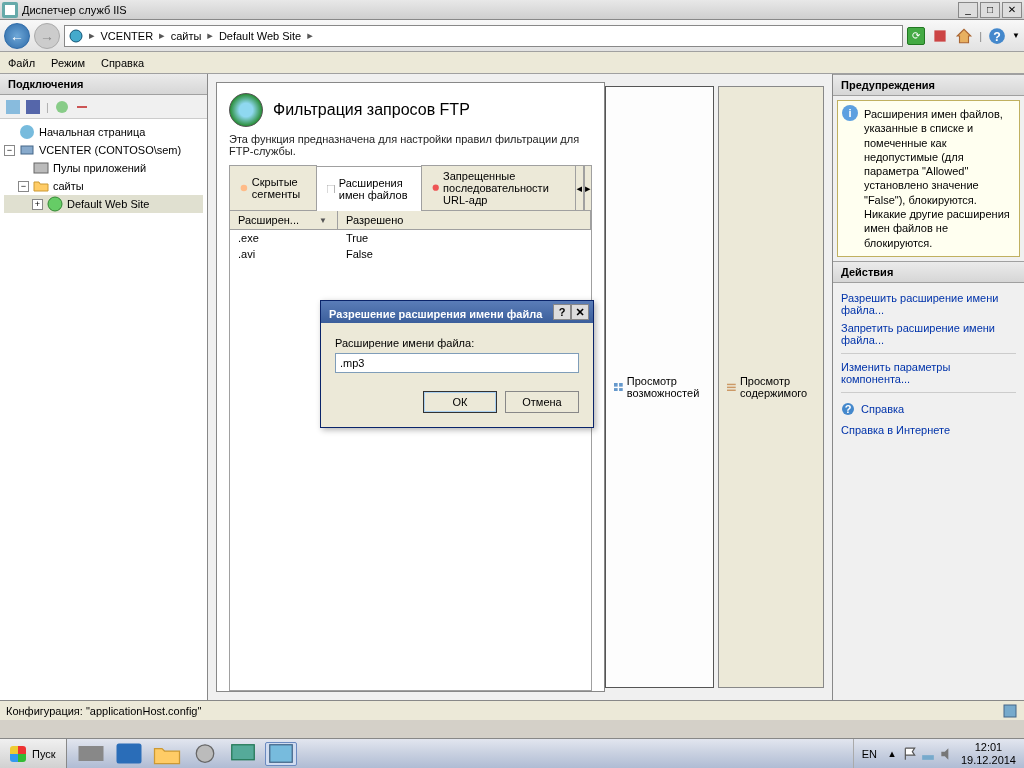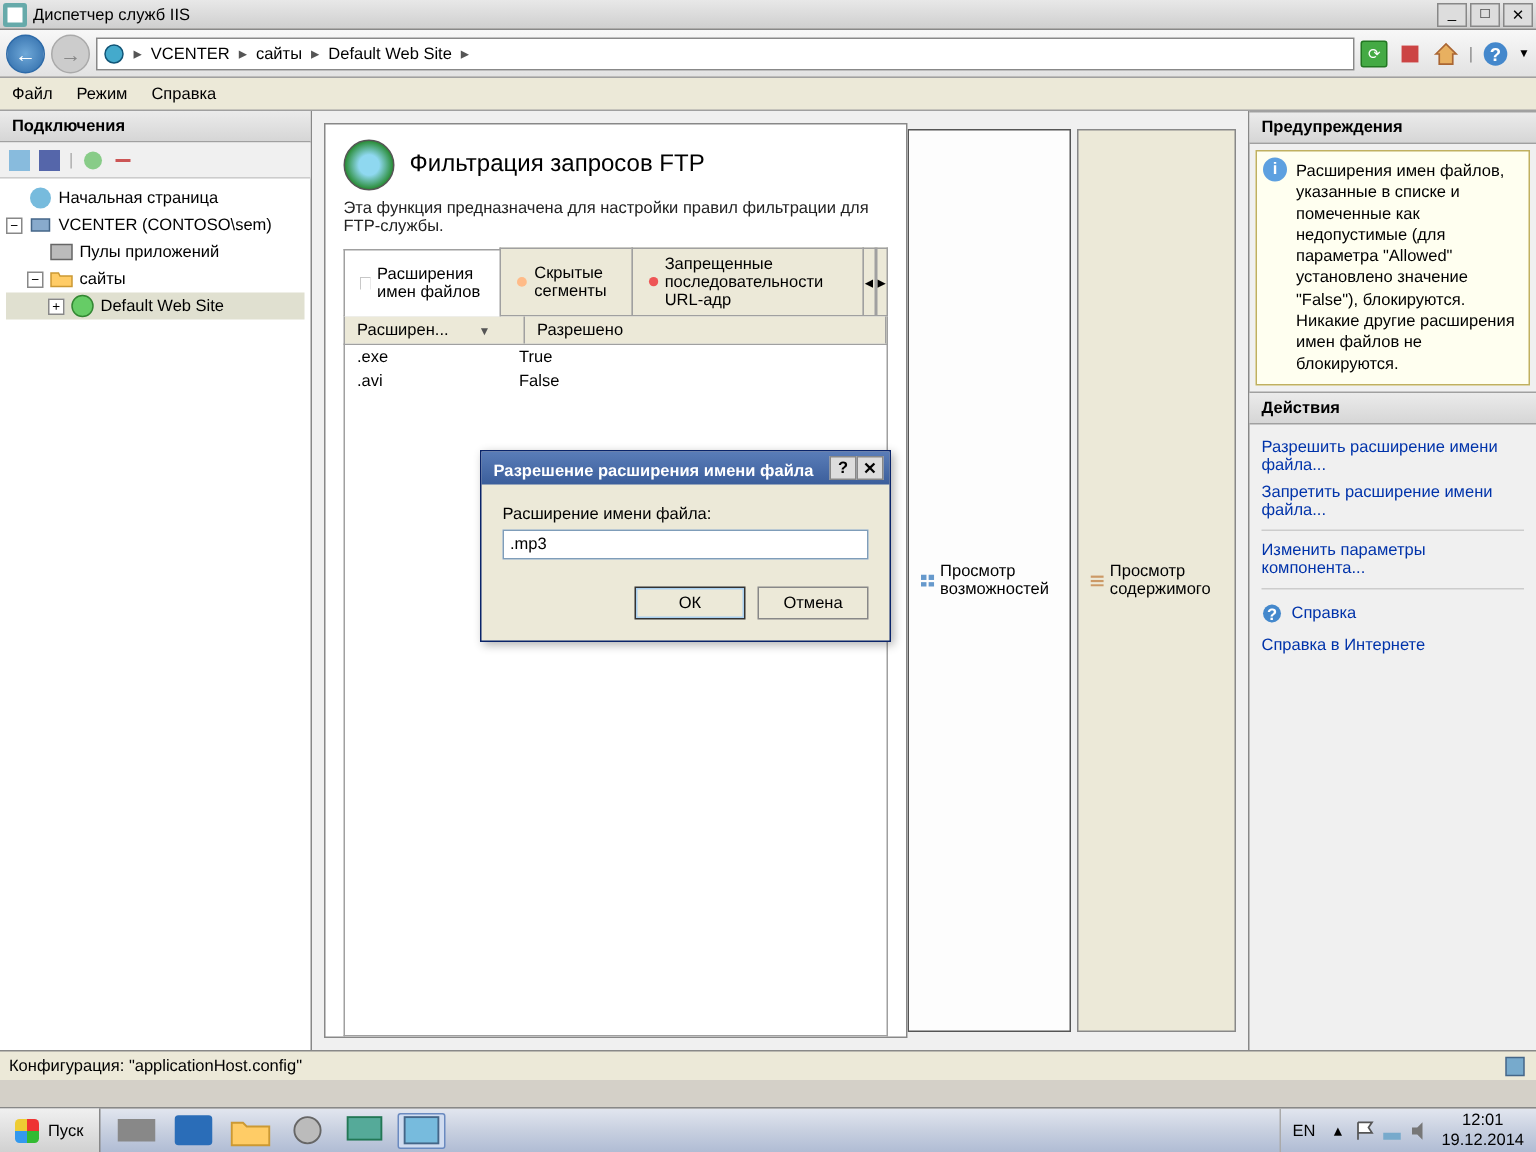--- a/index.html
+++ b/index.html
@@ -43,21 +43,21 @@
 .page-head { display:flex; align-items:center; gap:10px; margin-bottom: 6px;}
 .globe-icon{width:34px;height:34px;border-radius:50%;background:radial-gradient(#8fd8f0 30%,#2b8e3a 70%);border:1px solid #555;}
 .page-title { font-size: 16px; font-weight: normal; }
 .page-desc { margin-bottom: 8px; color:#222;}
 .tab-row { display:flex; margin-bottom: 0; border-bottom:1px solid #a0a0a0;}
 .tab { padding: 4px 10px; border:1px solid #a0a0a0; border-bottom:none; margin-right:-1px; background:#ece9d8; display:flex;align-items:center;gap:4px;}
 .tab.active{background:#fff; position:relative; top:1px;}
 .tab-scroll{width:14px;text-align:center;border:1px solid #a0a0a0;border-bottom:none;background:#ece9d8;display:flex;align-items:center;justify-content:center;}
 .table-head{display:flex;border:1px solid #a0a0a0;border-top:none;}
 .th{padding:3px 8px;background:#ece9d8;border-right:1px solid #a0a0a0;}
-.th.c1{width:120px;display:flex;align-items:center;gap:20px;} .th.c2{flex:1;}
+.th.c1{width:108px;display:flex;align-items:center;gap:20px;} .th.c2{flex:1;}
 .table-body{border:1px solid #a0a0a0;border-top:none;flex:1;background:#fff;}
 .tr{display:flex;}
 .td{padding:2px 8px;} .td.c1{width:108px;} .td.c2{flex:1;}
 .bottom-tabs{display:flex;gap:4px;padding:4px 0;}
 .btab{border:1px solid #888;padding:3px 8px;background:#ece9d8;display:flex;align-items:center;gap:4px;}
 .btab.active{background:#fdfdfd;border-color:#555;}
 
 .right-panel { width: 192px; border-left: 1px solid #888; background:#f0f0f0; display:flex;flex-direction:column;}
 .warn-box{border:1px solid #c0b060;background:#fffff0;margin:4px;padding:6px 6px 6px 26px;position:relative;font-size:11px;line-height:1.3;}
 .warn-box .bang{position:absolute;left:4px;top:4px;width:16px;height:16px;border-radius:50%;background:#5da0e0;color:#fff;display:flex;align-items:center;justify-content:center;font-weight:bold;}
@@ -238,35 +238,35 @@
   </div>
 
   <div class="center-panel">
     <div class="center-content">
       <div class="page-head">
         <div class="globe-icon"></div>
         <div class="page-title">Фильтрация запросов FTP</div>
       </div>
       <div class="page-desc">Эта функция предназначена для настройки правил фильтрации для FTP-службы.</div>
       <div class="tab-row">
+        <div class="tab">
+          <span class="small-icon">
+              <svg viewBox="0 0 12 12">
+                <circle cx="6" cy="6" r="5" fill="#fb8"></circle>
+              </svg>
+            </span>
+          <span>Скрытые сегменты</span>
+        </div>
         <div class="tab active">
           <span class="small-icon">
               <svg viewBox="0 0 12 14">
                 <rect width="12" height="14" fill="#fff" stroke="#888"></rect>
               </svg>
             </span>
           <span>Расширения имен файлов</span>
-        </div>
-        <div class="tab">
-          <span class="small-icon">
-              <svg viewBox="0 0 12 12">
-                <circle cx="6" cy="6" r="5" fill="#fb8"></circle>
-              </svg>
-            </span>
-          <span>Скрытые сегменты</span>
         </div>
         <div class="tab">
           <span class="small-icon">
               <svg viewBox="0 0 12 12">
                 <circle cx="6" cy="6" r="5" fill="#e55"></circle>
               </svg>
             </span>
           <span>Запрещенные последовательности URL-адр</span>
         </div>
         <div class="tab-scroll">◂</div>

